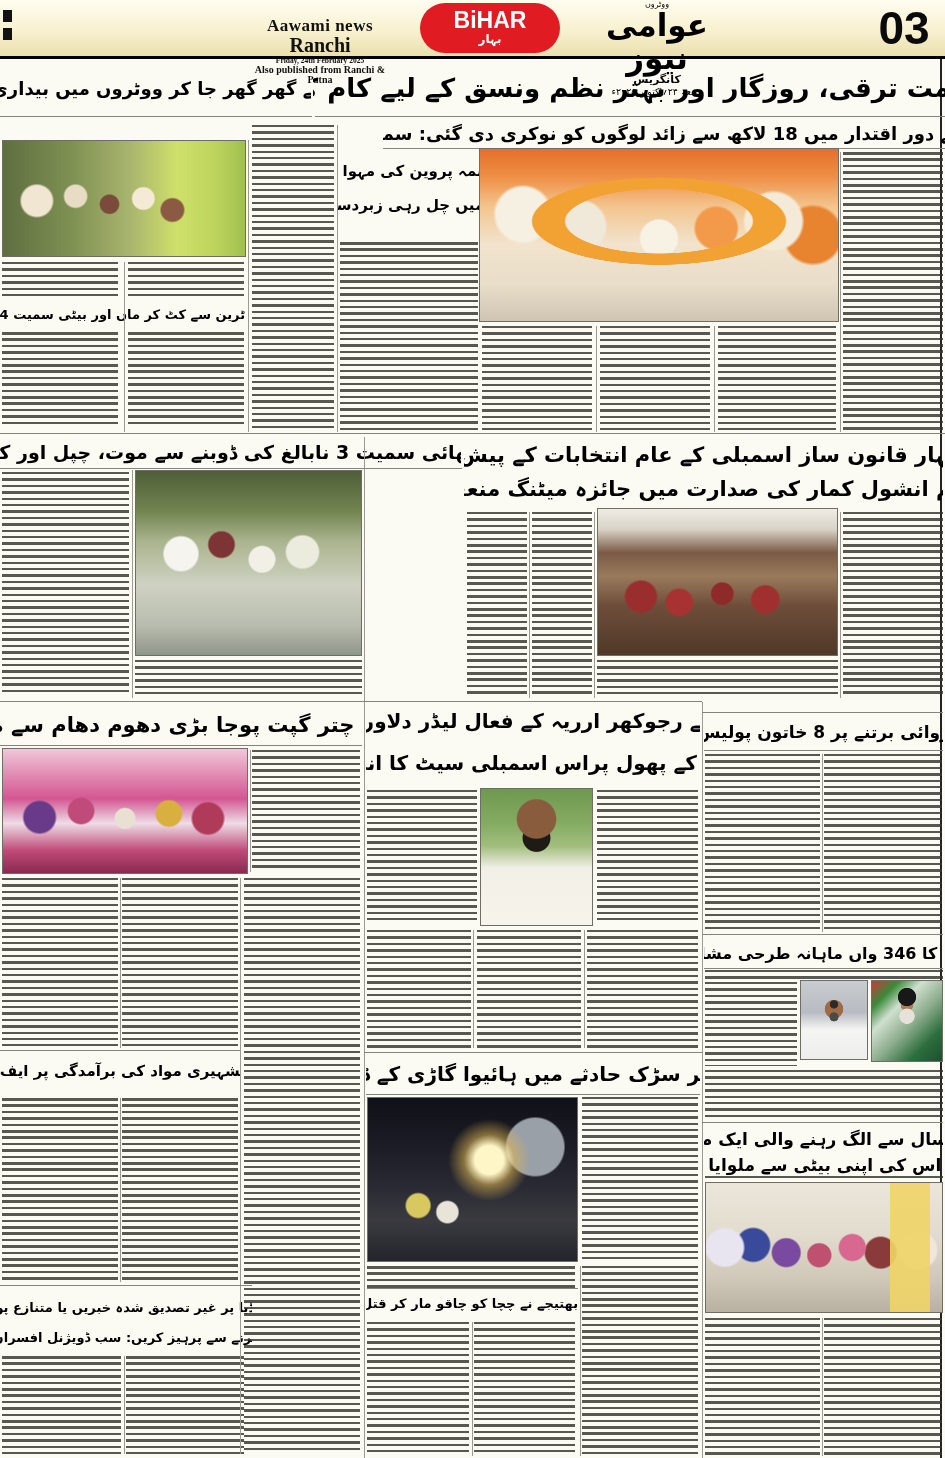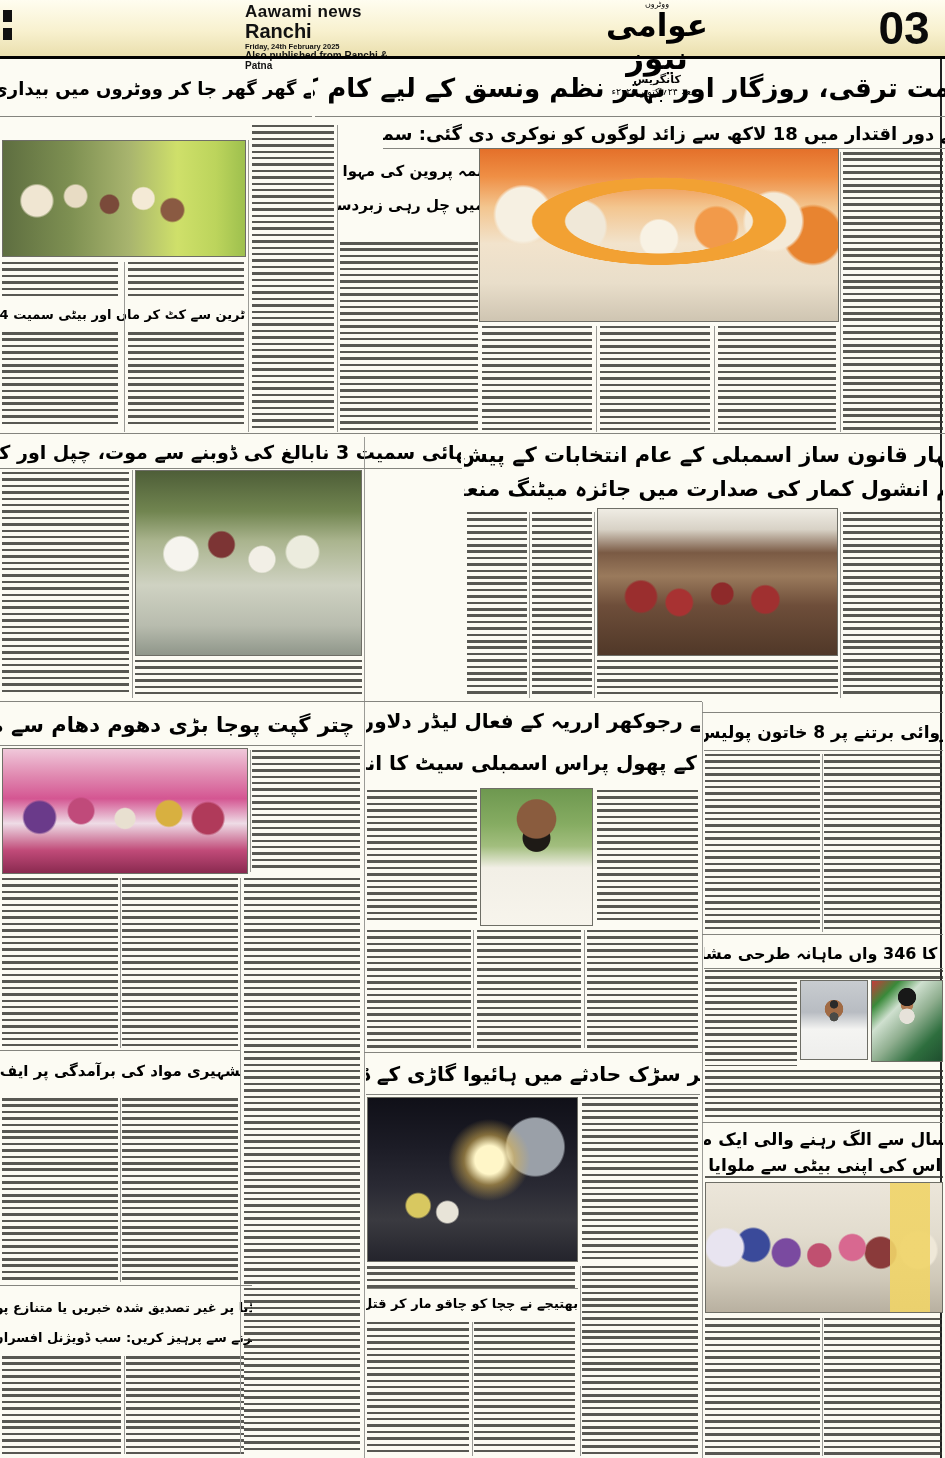--- a/index.html
+++ b/index.html
@@ -1,22 +1,22 @@
 <!DOCTYPE html>
 <html><head>
 <meta charset="utf-8">
 <style>
   html,body{margin:0;padding:0;background:#9a9a9a;}
   .page{position:relative;width:945px;height:1458px;background:#fcfbf3;overflow:hidden;
         font-family:"DejaVu Sans",sans-serif;box-shadow:0 0 6px rgba(0,0,0,.4);}
   
   .hdr{position:absolute;left:0;top:0;width:945px;height:56px;
        background:linear-gradient(180deg,#fffdf0 0%,#f8f1cf 55%,#eadfae 100%);}
-  .hdr-en{position:absolute;left:245px;top:3px;width:150px;color:#111;
-          font-family:Liberation Sans, sans-serif;line-height:1.05;}
+  .hdr-en{position:absolute;left:245px;top:17px;width:150px;text-align:center;color:#111;
+          font-family:Liberation Serif, serif;line-height:1.05;}
   .hdr-en .t1{font-size:17px;font-weight:bold;letter-spacing:.5px;}
   .hdr-en .t2{font-size:20px;font-weight:bold;}
   .hdr-en .t3{font-size:7.5px;font-weight:bold;margin-top:1px;}
   .hdr-en .t4{font-size:10px;font-weight:bold;}
   .pill{position:absolute;left:420px;top:3px;width:140px;height:50px;border-radius:25px;
         display:flex;flex-direction:column;align-items:center;justify-content:center;color:#fff;}
   .pill .b1{font-family:"Liberation Sans",sans-serif;font-weight:bold;font-size:23px;line-height:1;}
   .pill .b2{font-size:12px;font-weight:bold;line-height:1.2;direction:rtl;}
   .mast-ur{position:absolute;left:572px;top:1px;width:170px;text-align:center;direction:rtl;color:#000;}
   .mast-ur .m0{font-size:8px;line-height:1;}
@@ -113,20 +113,24 @@
 <div class="page" id="page">
 
   <div class="hdr">
     <div class="hdr-mark" style="left:3px;top:10px;width:9px;height:12px;"></div>
     <div class="hdr-mark" style="left:3px;top:28px;width:9px;height:12px;"></div>
     <div class="hdr-en">
       <div class="t1">Aawami news</div>
       <div class="t2">Ranchi</div>
       <div class="t3">Friday, 24th February 2025</div>
       <div class="t4">Also published from Ranchi &amp; Patna</div>
+    </div>
+    <div class="pill" style="background:#e01b22;">
+      <div class="b1">BiHAR</div>
+      <div class="b2">بہار</div>
     </div>
     <div class="mast-ur">
       <div class="m0">ووٹروں</div>
       <div class="m1">عوامی نیوز</div>
       <div class="m2">کانگریس</div>
       <div class="m3">جمعہ ۲۴؍اکتوبر ۲۰۲۵ء</div>
     </div>
     <div class="pageno">03</div>
   </div>
   <div class="hdr-rule"></div>

